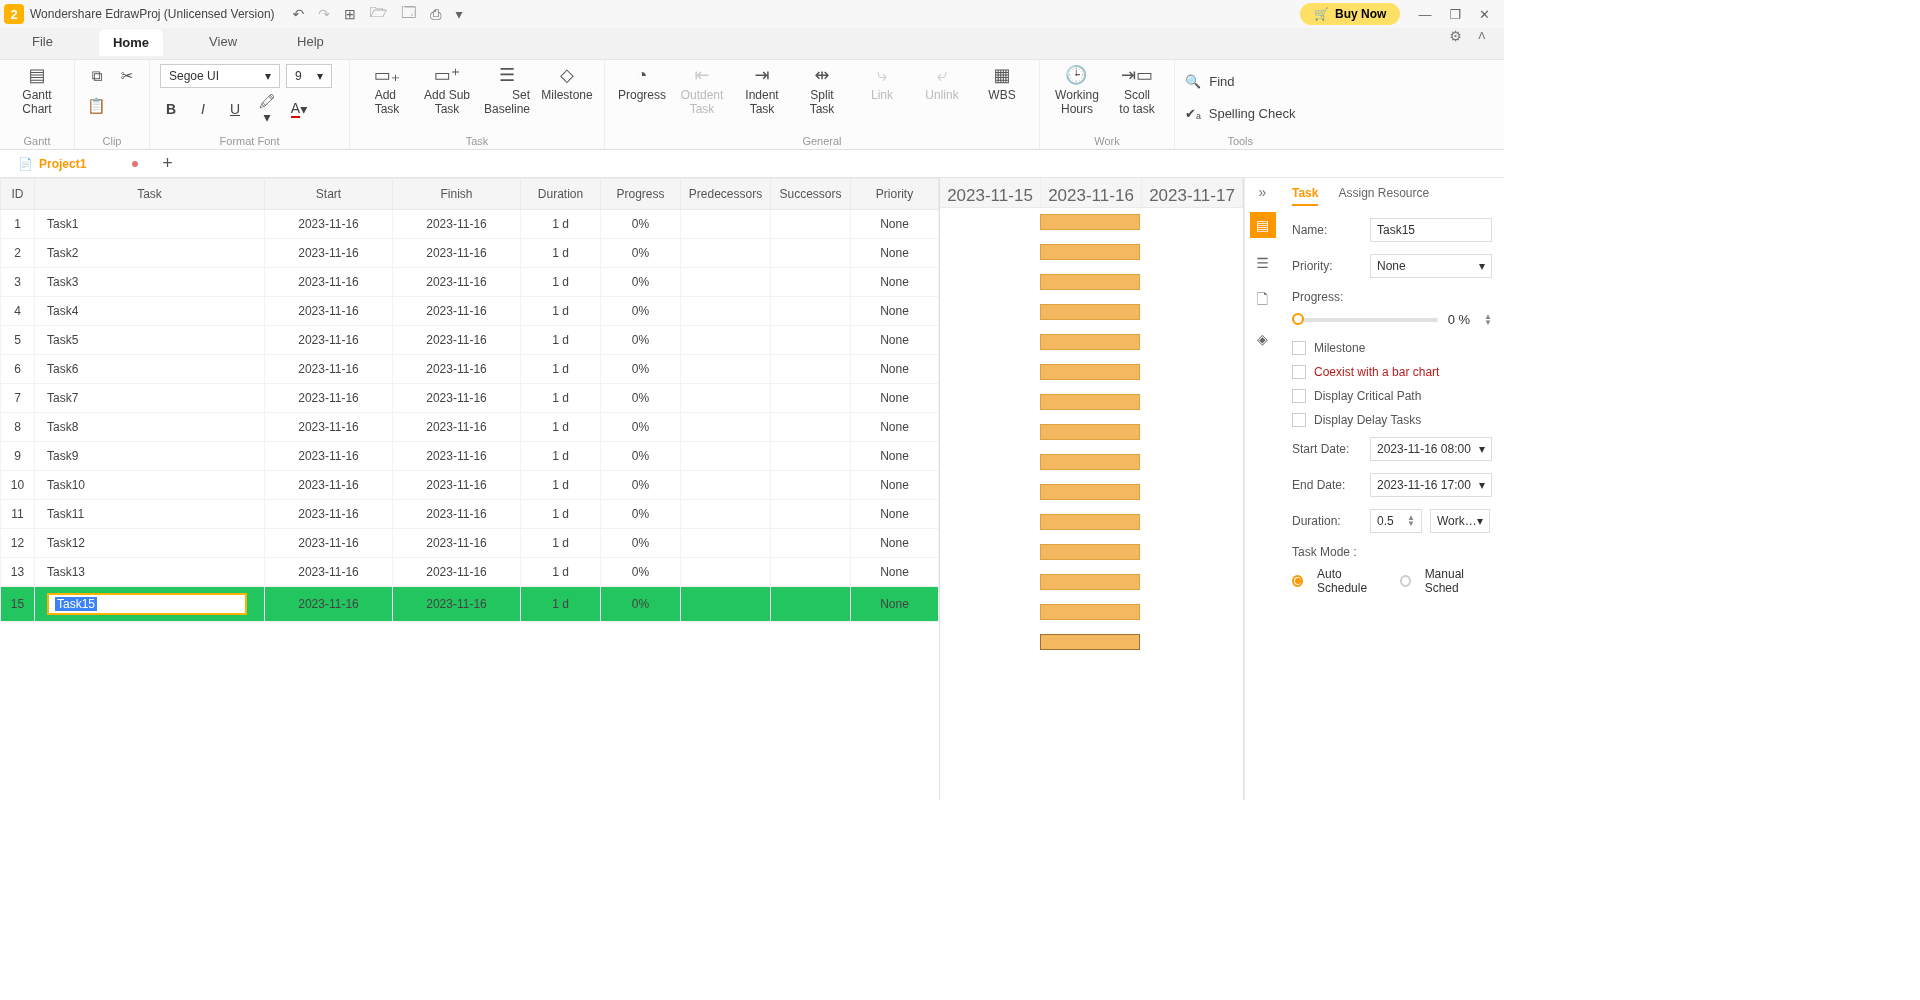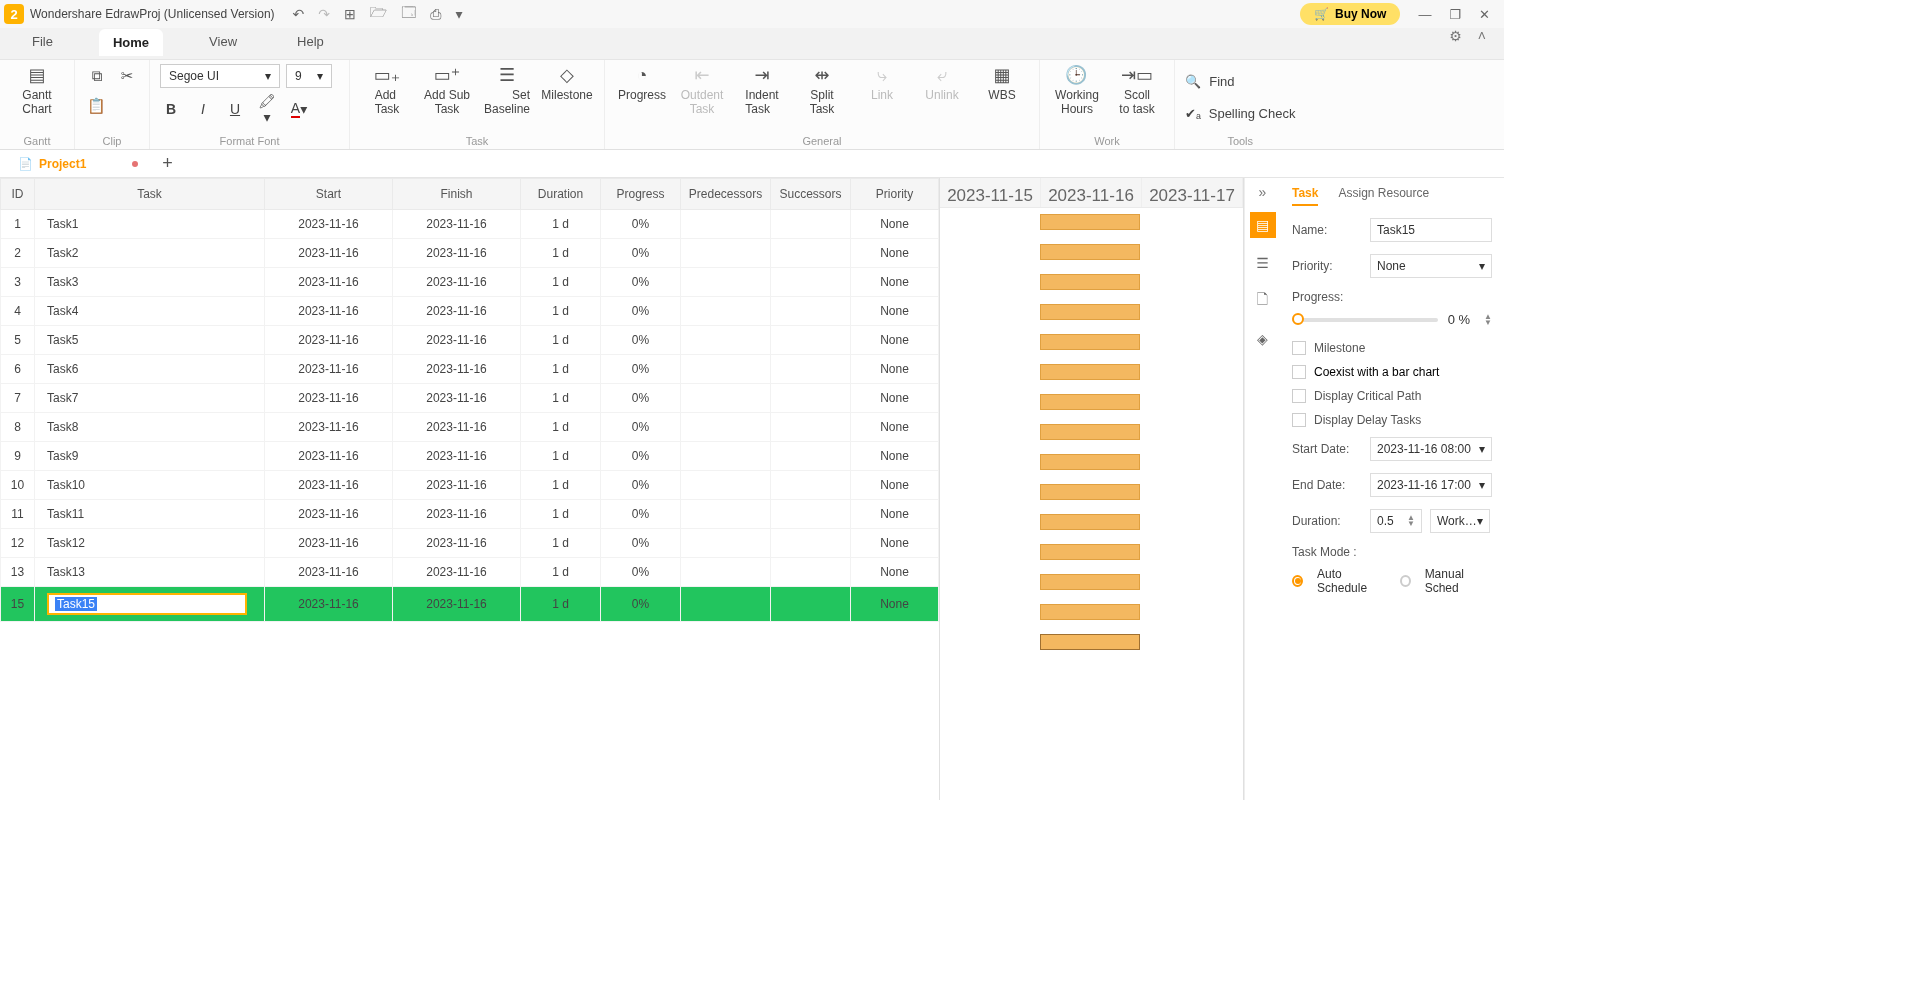--- a/index.html
+++ b/index.html
@@ -77,21 +77,21 @@
 .prop-tabs { display: flex; gap: 20px; font-size: 12px; margin-bottom: 12px; }
 .prop-tabs .pt { cursor: pointer; padding-bottom: 4px; color: #666; }
 .prop-tabs .pt.active { color: #ff9800; font-weight: 600; border-bottom: 2px solid #ff9800; }
 .prop-row { display: flex; align-items: center; margin-bottom: 12px; font-size: 12px; gap: 8px; }
 .prop-row label { flex: 0 0 70px; color: #555; }
 .prop-row .field { flex: 1; border: 1px solid #ddd; padding: 4px 6px; background: #fff; display: flex; justify-content: space-between; align-items: center; }
 .slider-row { display: flex; align-items: center; gap: 10px; margin-bottom: 14px; }
 .slider { flex: 1; height: 4px; background: #e0e0e0; position: relative; border-radius: 2px; }
 .slider .knob { position: absolute; left: 0; top: -5px; width: 12px; height: 12px; border: 2px solid #ff9800; background: #fff; border-radius: 50%; }
 .chk-row { display: flex; align-items: center; gap: 8px; font-size: 12px; color: #555; margin-bottom: 10px; }
-.chk-row.disabled { color: #000000; }
+.chk-row.disabled { color: #b91c1c; }
 .chk { width: 14px; height: 14px; border: 1px solid #ccc; }
 .section-label { font-size: 12px; color: #555; margin: 6px 0 8px 0; }
 .radio-row { display: flex; gap: 14px; font-size: 12px; align-items: center; }
 .radio { width: 12px; height: 12px; border: 2px solid #ff9800; border-radius: 50%; display: inline-flex; align-items: center; justify-content: center; }
 .radio.on::after { content: ""; width: 6px; height: 6px; background: #ff9800; border-radius: 50%; }
 .radio.off { border-color: #ccc; }
 .stepper { display: flex; flex-direction: column; font-size: 8px; color: #888; line-height: 6px; margin-left: 4px; }
 </style>
 </head>
 <body>
@@ -216,21 +216,21 @@
           <div class="icon">◔</div>
           <div>Progress</div>
         </div>
       <div class="big-btn disabled">
           <div class="icon">⇤</div>
           <div style="white-space:pre-line;text-align:center">Outdent
 Task</div>
         </div>
       <div class="big-btn">
           <div class="icon">⇥</div>
-          <div style="white-space:pre-line;">Indent
+          <div style="white-space:pre-line;text-align:center">Indent
 Task</div>
         </div>
       <div class="big-btn">
           <div class="icon">⇹</div>
           <div style="white-space:pre-line;text-align:center">Split
 Task</div>
         </div>
       <div class="big-btn disabled">
           <div class="icon">⤷</div>
           <div>Link</div>

